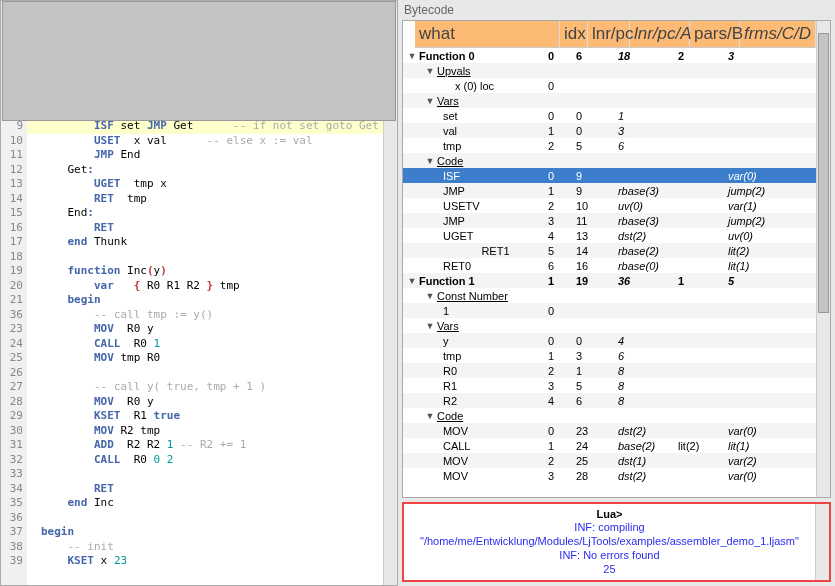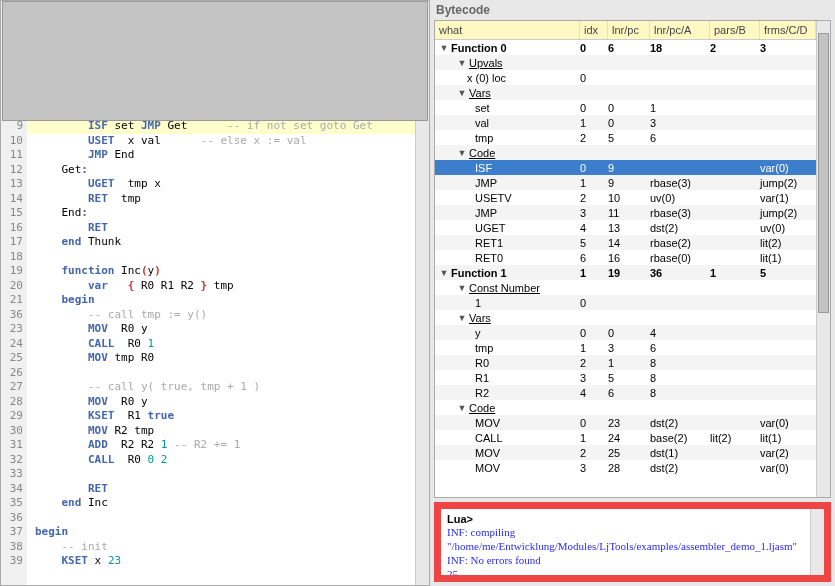--- a/index.html
+++ b/index.html
@@ -2,52 +2,52 @@
 <html><head>
 <meta charset="utf-8">
 <style>
 * { margin:0; padding:0; box-sizing:border-box; }
 body { font-family: Arial, sans-serif; font-size:12px; background:#e8e8e8; width:835px; height:586px; overflow:hidden; }
 .root { display:flex; height:586px; }
 .left-pane { width:430px; border:1px solid #aaa; background:#fff; display:flex; position:relative; }
 .gutter { width:26px; background:#f0f0f0; text-align:right; color:#888; font-family:monospace; font-size:11px; line-height:14.5px; padding-top:2px; }
 .gutter div { padding-right:4px; }
 .code { flex:1; font-family:monospace; font-size:11px; line-height:14.5px; padding-top:2px; overflow:hidden; white-space:pre; }
-.code-line { padding-left:8px; height:14.5px; }
+.code-line { padding-left:14px; height:14.5px; }
 .hl { background:#ffffcc; }
 .c-key { color:#4466aa; font-weight:bold; }
 .c-punc { color:#cc3333; font-weight:bold; }
 .c-op { color:#4466aa; font-weight:bold; }
 .c-cm { color:#aaa; }
 .c-num { color:#009999; }
 .c-const { color:#4466aa; font-weight:bold; }
 .left-scroll { width:14px; background:#e8e8e8; border-left:1px solid #ccc; }
 .right-pane { flex:1; display:flex; flex-direction:column; background:#e8e8e8; }
-.panel-title { font-size:12px; color:#666; padding:3px 6px;font-weight:bold; }
+.panel-title { font-size:12px; color:#666; padding:3px 6px; }
 .bytecode-box { margin:0 4px 4px 4px; border:1px solid #aaa; background:#fff; flex:1; display:flex; flex-direction:column; min-height:0; }
-.bc-head { display:flex; border-bottom:1px solid #ccc; background:#fef9c3; font-size:11px; color:#444; }
+.bc-head { display:flex; border-bottom:1px solid #ccc; background:#fdba74; font-size:17px; color:#444;margin-left:12px; }
 .bc-head div { padding:3px 4px; border-right:1px solid #ddd; }
 .bc-body { flex:1; overflow:hidden; font-size:11px; position:relative; }
 .bc-row { display:flex; height:15px; align-items:center; }
 .bc-row.alt { background:#f4f4f4; }
 .bc-row.sel { background:#3d7ecc; color:#fff; }
 .bc-row.bold { font-weight:bold; }
 .col-what { width:145px; padding-left:4px; display:flex; align-items:center; }
 .col-idx { width:28px; }
 .col-lnrpc { width:42px; }
-.col-lnrpca { width:60px; }
+.col-lnrpca { width:60px;font-style:italic; }
 .col-parsb { width:50px; }
-.col-frms { flex:1; }
+.col-frms { flex:1;font-style:italic; }
 .tri { display:inline-block; width:10px; text-align:center; color:#555; font-size:9px; margin-right:2px; }
 .bc-scroll { width:14px; background:#e8e8e8; border-left:1px solid #ccc; position:relative; }
 .thumb { position:absolute; left:1px; right:1px; background:#c4c4c4; border:1px solid #999; }
-.terminal-box { margin:0 4px 4px 4px; border:7px solid #ef4444; background:#fff; height:80px; display:flex; }
+.terminal-box { margin:0 4px 4px 4px; border:2px solid #ef4444; background:#fff; height:80px; display:flex;text-align:center; }
 .term-content { flex:1; padding:4px 6px; font-size:11px; overflow:hidden; }
 .term-prompt { font-weight:bold; }
-.term-line { color:#2b2bee; line-height:14px;font-family:Liberation Serif, serif; }
+.term-line { color:#2b2bee; line-height:14px; }
 .right-scroll2 { width:14px; background:#e8e8e8; border-left:1px solid #ccc; }
 .u { text-decoration:underline; }
 </style>
 </head>
 <body>
 
 <div class="root">
   <div class="left-pane">
     <div class="gutter" id="gutter">
         <div>1</div>
@@ -125,21 +125,21 @@
                   <span class="tri">▼</span>
                   <span class="u">Upvals</span>
                 </div>
                 <div class="col-idx"></div>
                 <div class="col-lnrpc"></div>
                 <div class="col-lnrpca"></div>
                 <div class="col-parsb"></div>
                 <div class="col-frms"></div>
               </div>
               <div class="bc-row">
-                <div class="col-what" style="padding-left: 32px;">
+                <div class="col-what" style="padding-left: 52px;">
                   <span>x (0) loc</span>
                 </div>
                 <div class="col-idx">0</div>
                 <div class="col-lnrpc"></div>
                 <div class="col-lnrpca"></div>
                 <div class="col-parsb"></div>
                 <div class="col-frms"></div>
               </div>
               <div class="bc-row alt">
                 <div class="col-what" style="padding-left: 22px;">
@@ -237,21 +237,21 @@
                 <div class="col-what" style="padding-left: 40px;">
                   <span>UGET</span>
                 </div>
                 <div class="col-idx">4</div>
                 <div class="col-lnrpc">13</div>
                 <div class="col-lnrpca">dst(2)</div>
                 <div class="col-parsb"></div>
                 <div class="col-frms">uv(0)</div>
               </div>
               <div class="bc-row alt">
-                <div class="col-what" style="padding-left: 40px;">
+                <div class="col-what" style="padding-left: 40px; justify-content: center;">
                   <span>RET1</span>
                 </div>
                 <div class="col-idx">5</div>
                 <div class="col-lnrpc">14</div>
                 <div class="col-lnrpca">rbase(2)</div>
                 <div class="col-parsb"></div>
                 <div class="col-frms">lit(2)</div>
               </div>
               <div class="bc-row">
                 <div class="col-what" style="padding-left: 40px;">

